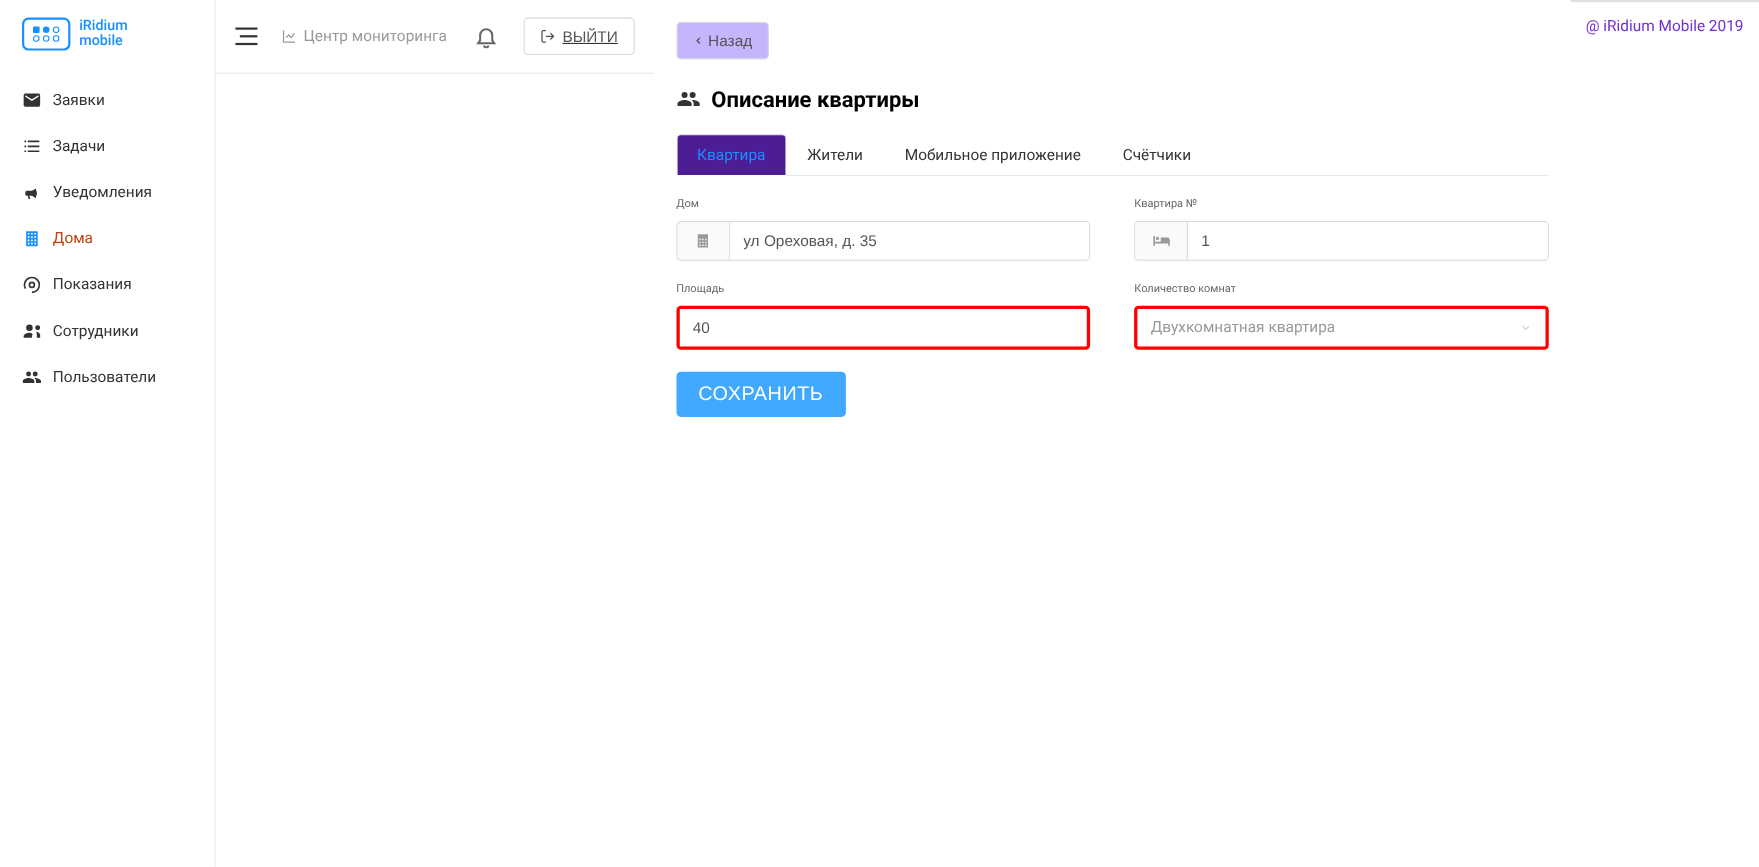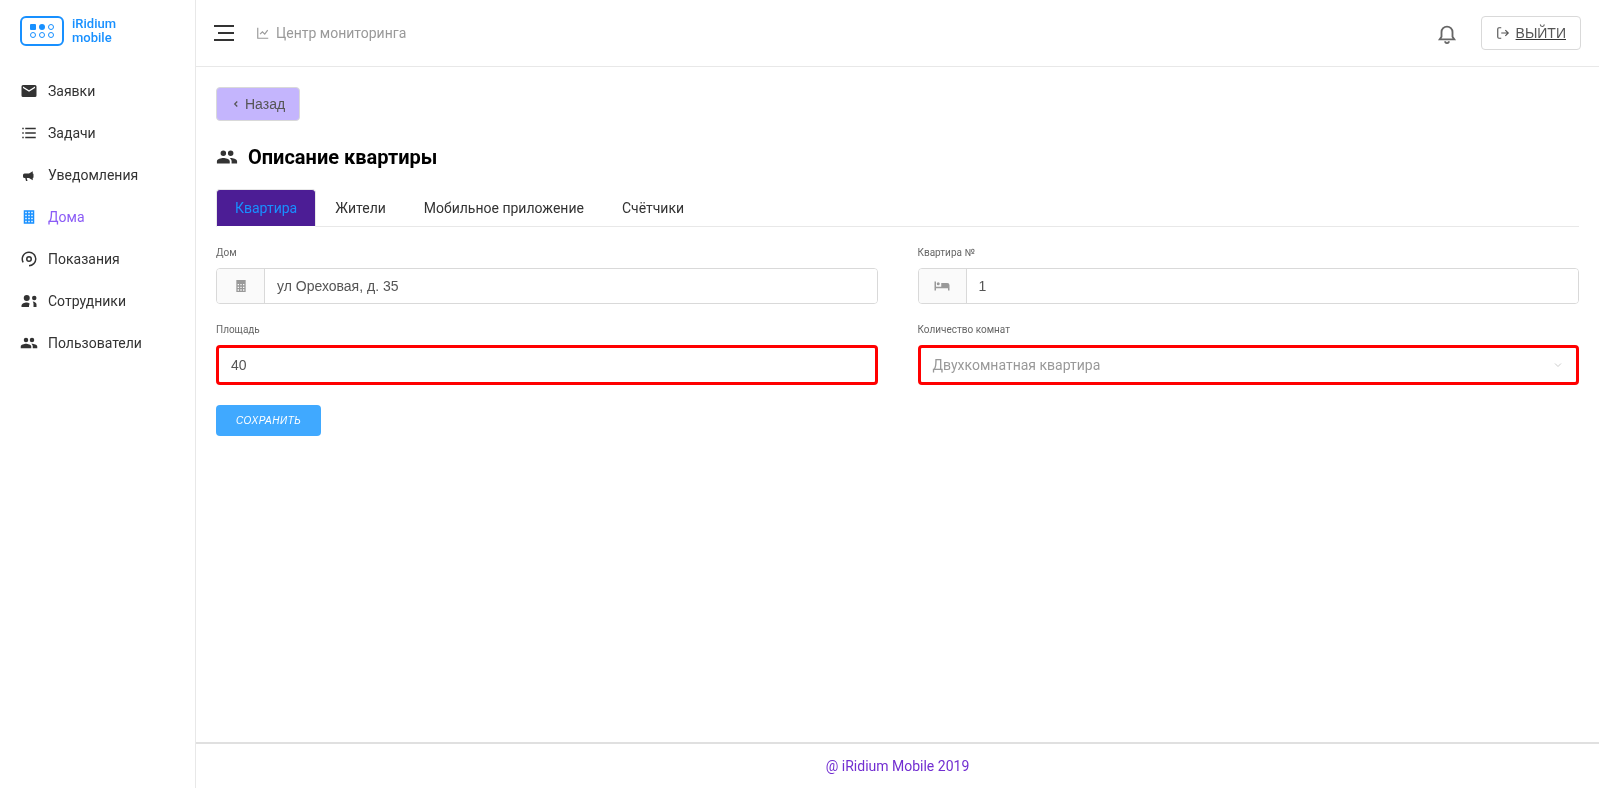--- a/index.html
+++ b/index.html
@@ -69,37 +69,37 @@
     .nav-item {
       display: flex;
       align-items: center;
       gap: 10px;
       padding: 12px 20px;
       color: #333;
       cursor: pointer;
       font-size: 14px;
     }
     .nav-item.active {
-      color: #8b5cf6;
+      color: #c2410c;
     }
     .nav-icon {
       width: 18px;
       height: 18px;
       display: inline-flex;
       align-items: center;
       justify-content: center;
       color: #333;
     }
     .nav-item.active .nav-icon {
       color: #1890ff;
     }
     .main {
       flex: 1;
       display: flex;
-      flex-direction: column;
+      flex-direction: row;
     }
     .topbar {
       height: 67px;
       border-bottom: 1px solid #e8e8e8;
       display: flex;
       align-items: center;
       padding: 0 18px;
       gap: 22px;
     }
     .hamburger {
@@ -270,24 +270,23 @@
       top: 50%;
       transform: translateY(-50%);
       color: #ccc;
     }
     .save-btn {
       background: #40a9ff;
       color: #fff;
       border: none;
       border-radius: 4px;
       padding: 10px 20px;
-      font-size: 10px;
+      font-size: 18px;
       cursor: pointer;
       letter-spacing: 0.5px;
-      font-style: italic;
     }
     .footer {
       border-top: 2px solid #e0e0e0;
       padding: 14px;
       text-align: center;
       color: #722ed1;
       font-size: 14px;
     }
     svg {
       display: block;

